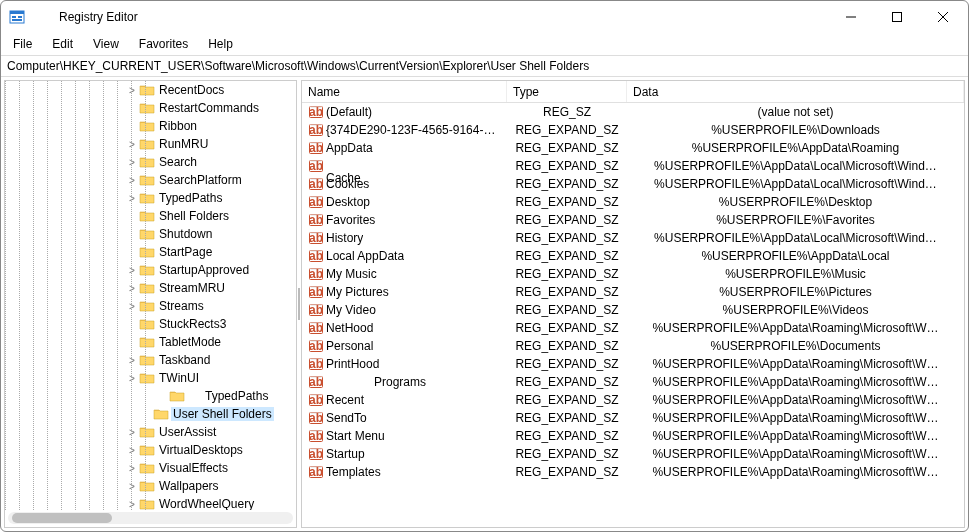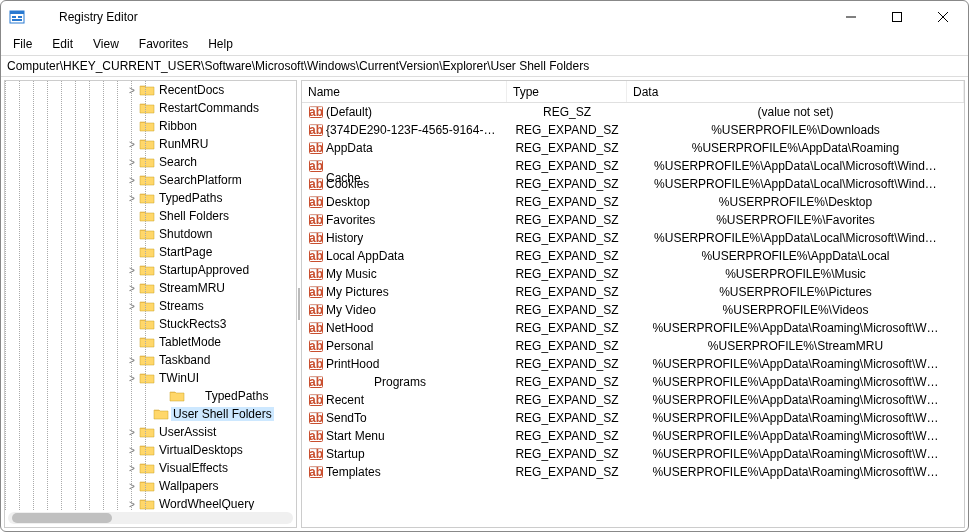--- a/index.html
+++ b/index.html
@@ -543,21 +543,21 @@
             <span class="vicon">
               <svg width="16" height="16" viewBox="0 0 16 16">
                 <rect x="1.5" y="2.5" width="13" height="11" rx="1" fill="#fff" stroke="#c94f2f" stroke-width="1"></rect>
                 <path d="M2 2.5 L14 2.5 L13 4 L3 4 Z" fill="#eee"></path>
                 <text x="8" y="12" text-anchor="middle" font-size="8" font-weight="bold" fill="#c94f2f" font-family="Segoe UI">ab</text>
               </svg>
             </span>
             <span style="overflow: hidden; text-overflow: ellipsis; white-space: nowrap;">Personal</span>
           </div>
           <div class="cell cell-type">REG_EXPAND_SZ</div>
-          <div class="cell cell-data">%USERPROFILE%\StreamMRU</div>
+          <div class="cell cell-data">%USERPROFILE%\Documents</div>
         </div>
         <div class="listrow">
           <div class="cell cell-name">
             <span class="vicon">
               <svg width="16" height="16" viewBox="0 0 16 16">
                 <rect x="1.5" y="2.5" width="13" height="11" rx="1" fill="#fff" stroke="#c94f2f" stroke-width="1"></rect>
                 <path d="M2 2.5 L14 2.5 L13 4 L3 4 Z" fill="#eee"></path>
                 <text x="8" y="12" text-anchor="middle" font-size="8" font-weight="bold" fill="#c94f2f" font-family="Segoe UI">ab</text>
               </svg>
             </span>

